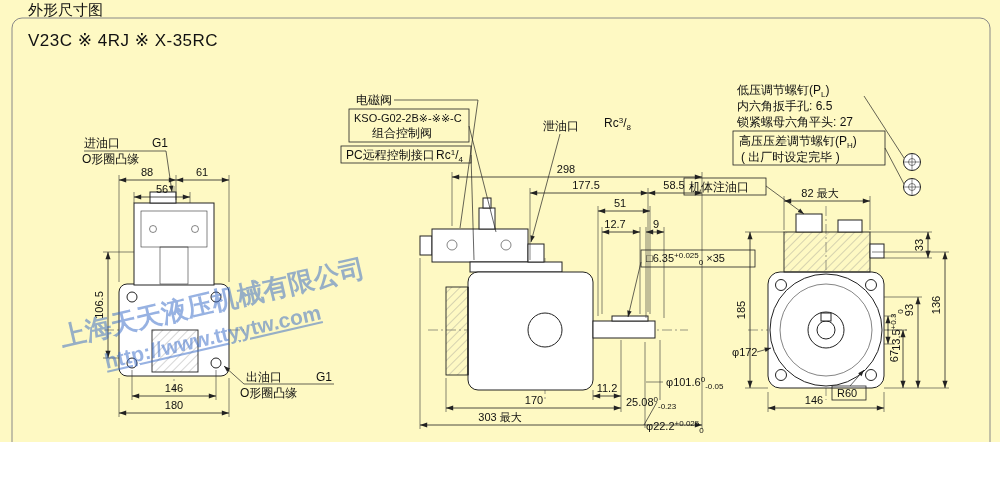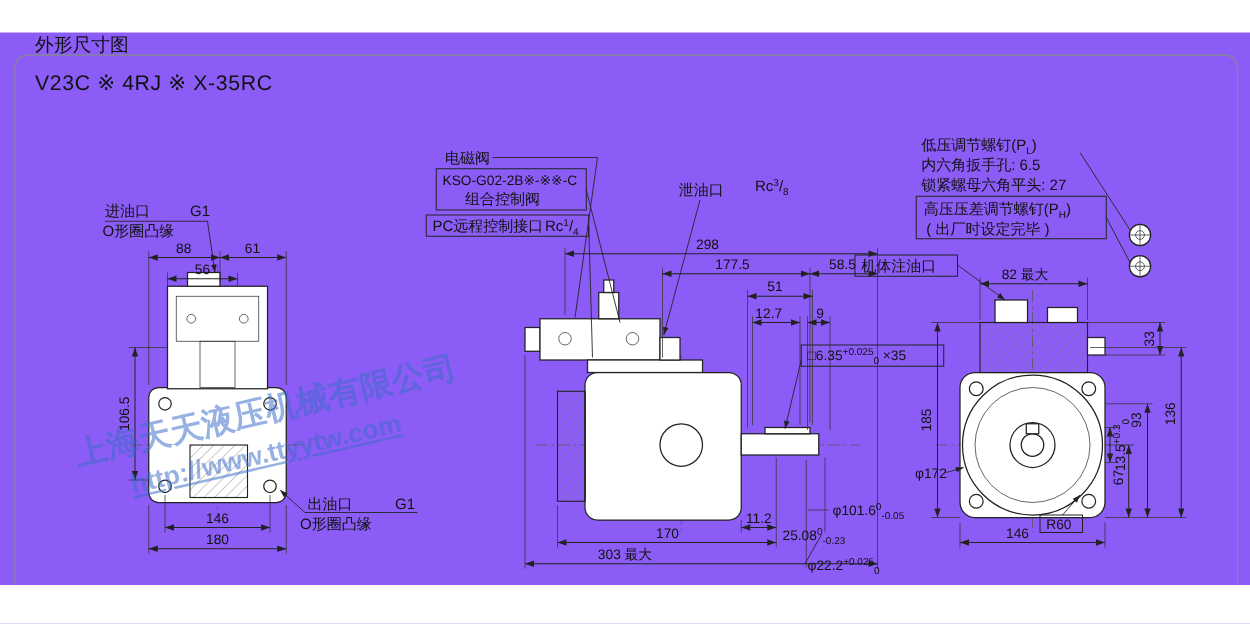--- a/index.html
+++ b/index.html
@@ -1,16 +1,16 @@
 <!DOCTYPE html>
 <html><head>
 <meta charset="utf-8">
 <style>
   html,body{margin:0;padding:0;background:#fff;}
-  .sheet{position:relative;width:1000px;height:442px;background:#8b5cf6;overflow:hidden;margin-top:26px;}
+  .sheet{position:relative;width:1000px;height:442px;background:#fef9c3;overflow:hidden;}
   svg{display:block;}
   svg text{font-family:"Liberation Sans","DejaVu Sans",sans-serif;fill:#111;}
   .t-title{font-size:15px;}
   .t-model{font-size:17px;letter-spacing:.5px;}
   .t-weight{font-size:15px;font-weight:bold;}
   .dim{font-size:11px;}
   .lbl{font-size:12px;}
   .sup{font-size:8px;}
   .fw{fill:#fff;stroke:#222;stroke-width:1;}
   .ln{stroke:#222;stroke-width:1;fill:none;}

